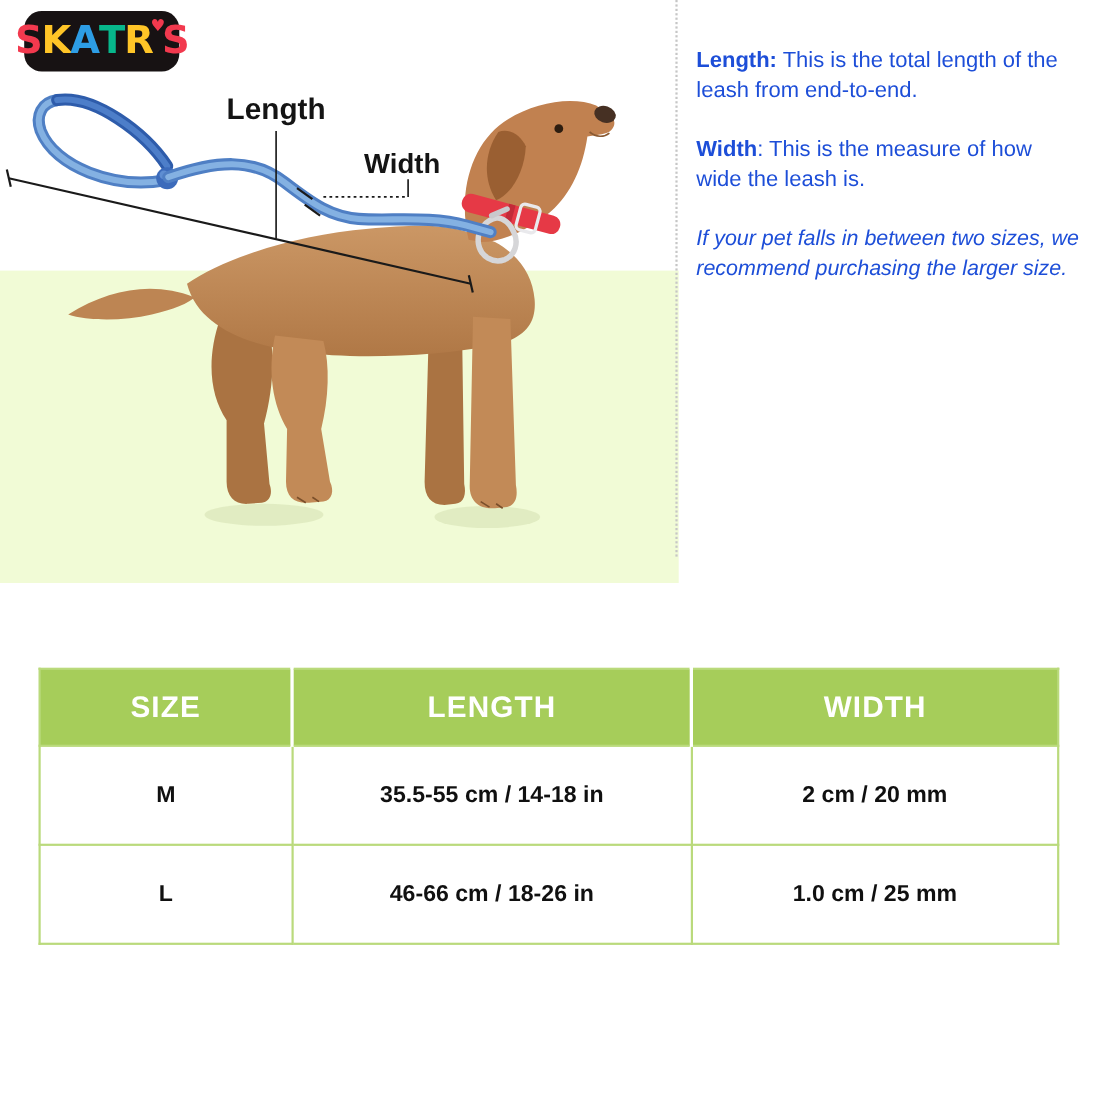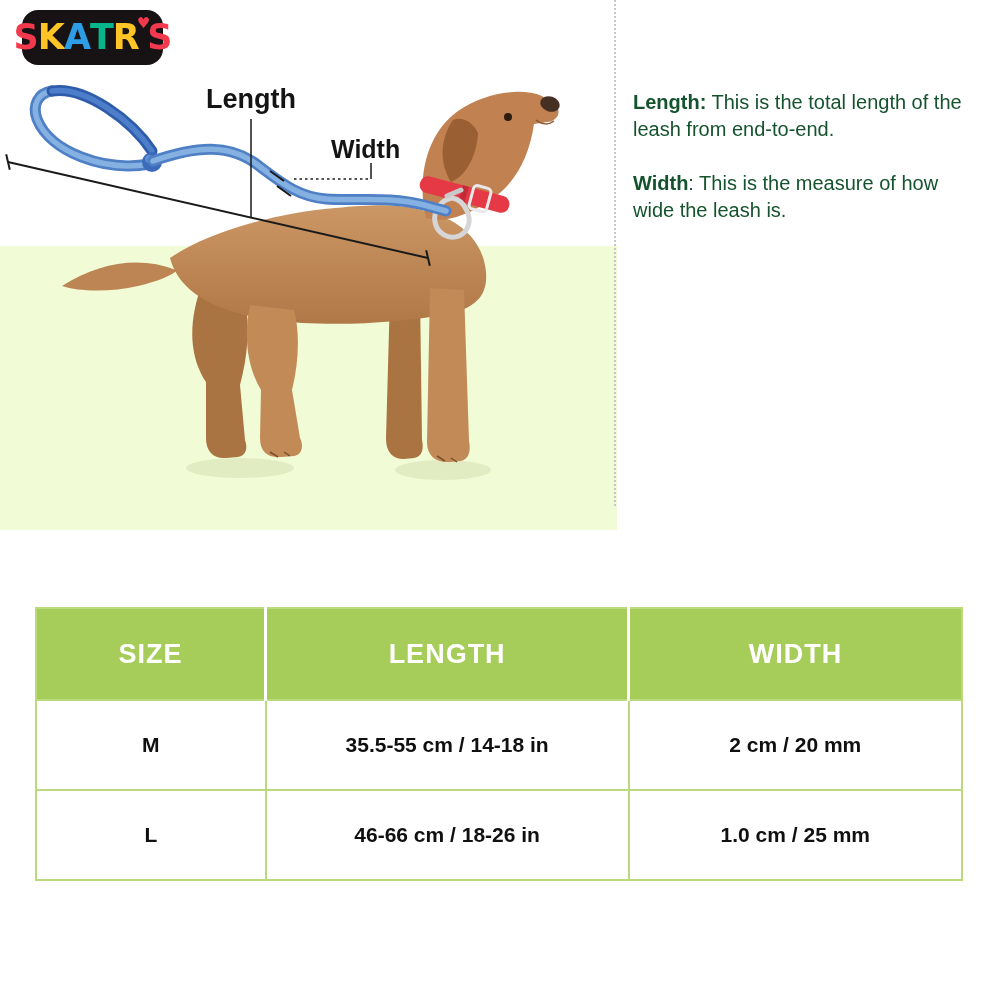--- a/index.html
+++ b/index.html
@@ -47,39 +47,39 @@
   }
   .scene{position:absolute;left:0;top:0;width:620px;height:540px;}
   .diagram-label{
     position:absolute;font-weight:700;color:#141414;
   }
   .label-length{left:206px;top:84px;font-size:27px;}
   .label-width{left:331px;top:135px;font-size:25px;}
   
   .info{
     position:absolute;left:633px;top:42px;width:350px;
-    font-size:20px;line-height:1.35;color:#14532d;margin-top:47px;
+    font-size:20px;line-height:1.35;color:#1d4ed8;
   }
   .info p{margin-bottom:27px;}
   .info .note{
     font-style:italic;
     margin-top:22px;
     font-size:19.5px;
     line-height:1.4;
   }
   .info b{font-weight:700;}
   
   .size-table{
     position:absolute;left:35px;top:607px;width:928px;
     border-collapse:collapse;table-layout:fixed;
   }
   .size-table th{
     background:var(--header-bg);
     color:#fff;font-weight:700;font-size:27px;letter-spacing:1px;
-    height:92px;border:2px solid var(--tbl-border);
+    height:70px;border:2px solid var(--tbl-border);
     text-align:center;vertical-align:middle;
   }
   .size-table th + th{border-left:3px solid #fff;}
   .size-table td{
     height:90px;border:2.5px solid var(--tbl-border);
     background:#fff;text-align:center;vertical-align:middle;
     font-size:21px;font-weight:700;color:#101010;
   }
   .col-size{width:24.8%;}
   .col-length{width:39.2%;}
@@ -162,20 +162,21 @@
     <line x1="270" y1="171" x2="284" y2="181" stroke="#1a1a1a" stroke-width="2"></line>
     <line x1="277" y1="186" x2="291" y2="196" stroke="#1a1a1a" stroke-width="2"></line>
   </svg>
 
   <div class="diagram-label label-length">Length</div>
   <div class="diagram-label label-width">Width</div>
 
   <div class="info">
     <p><b>Length:</b><span> This is the total length of the leash from end-to-end.</span></p>
     <p><b>Width</b><span>: This is the measure of how wide the leash is.</span></p>
+    <p class="note">If your pet falls in between two sizes, we recommend purchasing the larger size.</p>
   </div>
 
   <table class="size-table">
     <colgroup>
       <col class="col-size">
         <col class="col-length">
         <col class="col-width">
     </colgroup>
     <thead>
       <tr>

